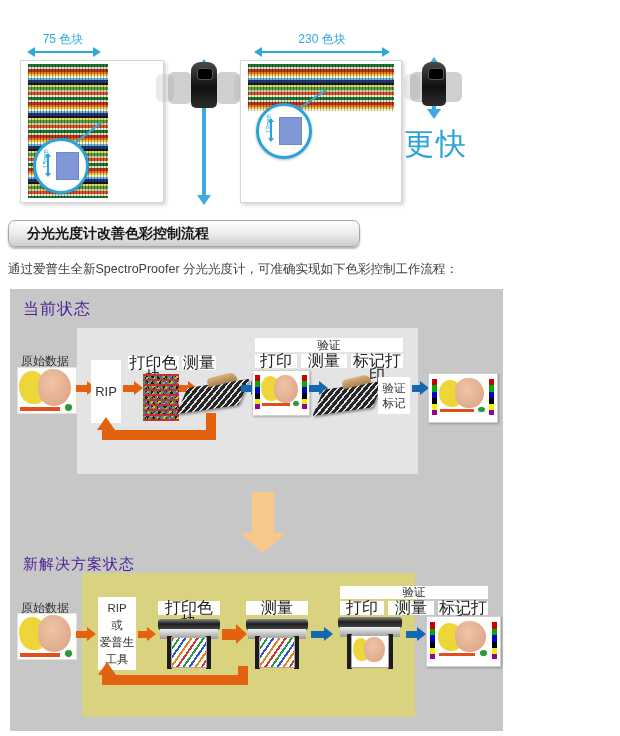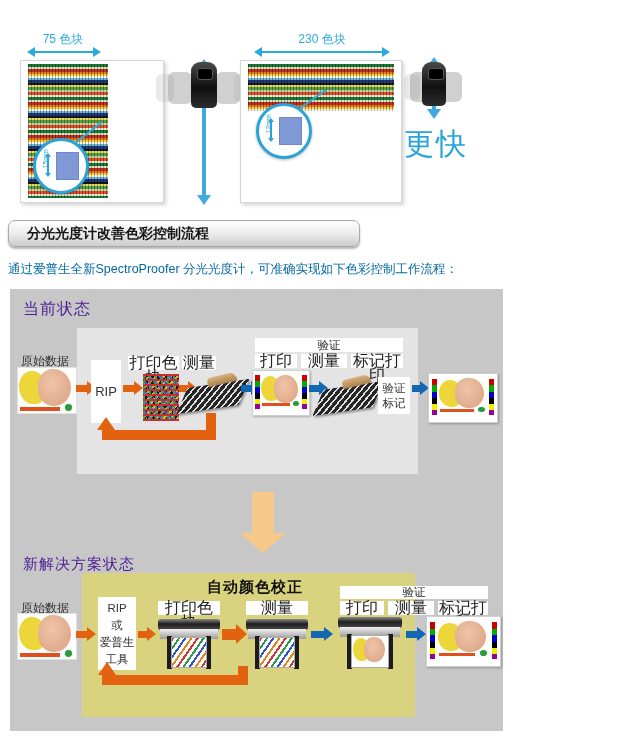--- a/index.html
+++ b/index.html
@@ -2,21 +2,21 @@
 <html><head>
 <meta charset="utf-8">
 <style>
   html,body{margin:0;padding:0;background:#fff;}
   .page{position:relative;width:620px;height:736px;background:#fff;overflow:hidden;
         font-family:"Liberation Sans","DejaVu Sans",sans-serif;color:#4a4a4a;}
   .txt{position:absolute;white-space:nowrap;}
 
   
   .intro{left:8px;top:6px;font-size:12.5px;color:#4a4a4a;}
-  .intro2{left:8px;top:261px;font-size:12.5px;color:#0369a1;}
+  .intro2{left:8px;top:261px;font-size:12.5px;color:#404040;}
 
   
   .cntlabel{font-size:12px;color:#2ba9dd;text-align:center;}
   .harrow{position:absolute;height:2px;background:#2ba9dd;}
   .harrow::before{content:'';position:absolute;left:-8px;top:-4px;border:5px solid transparent;border-right:8px solid #2ba9dd;}
   .harrow::after{content:'';position:absolute;right:-8px;top:-4px;border:5px solid transparent;border-left:8px solid #2ba9dd;}
   .proofpage{position:absolute;background:#fff;border:1px solid #d5d5d5;box-shadow:2px 2px 4px rgba(0,0,0,.18);}
   .stripes{position:absolute;
     background-image:
       repeating-linear-gradient(to right, rgba(0,0,0,.30) 0 1px, rgba(0,0,0,0) 1px 3px),
@@ -232,21 +232,20 @@
 
     <div class="ubar" style="left:196px;top:124px;width:10px;height:22px;"></div>
     <div class="ubar" style="left:92px;top:141px;width:114px;height:10px;"></div>
     <div class="uhead" style="left:87px;top:128px;"></div>
 
     <div class="bigbody" style="left:242px;top:203px;width:22px;height:42px;"></div>
     <div class="bighead" style="left:230px;top:244px;"></div>
 
     <div class="stitle" style="left:13px;top:266px;font-size:15px;">新解决方案状态</div>
     <div class="yellowbox"></div>
-    <div class="stitle" style="left:160px;top:289px;width:170px;text-align:center;font-size:15px;font-weight:bold;color:#111;">自动颜色校正</div>
 
     <div class="txt" style="left:11px;top:311px;font-size:12px;color:#333;">原始数据</div>
     <div class="portrait" style="left:7px;top:324px;width:58px;height:45px;">
       <div class="hair"></div>
         <div class="face"></div>
         <div class="bar"></div>
         <div class="dot"></div>
     </div>
     <div class="ar o" style="left:66px;top:342px;width:11px;"></div>
 

